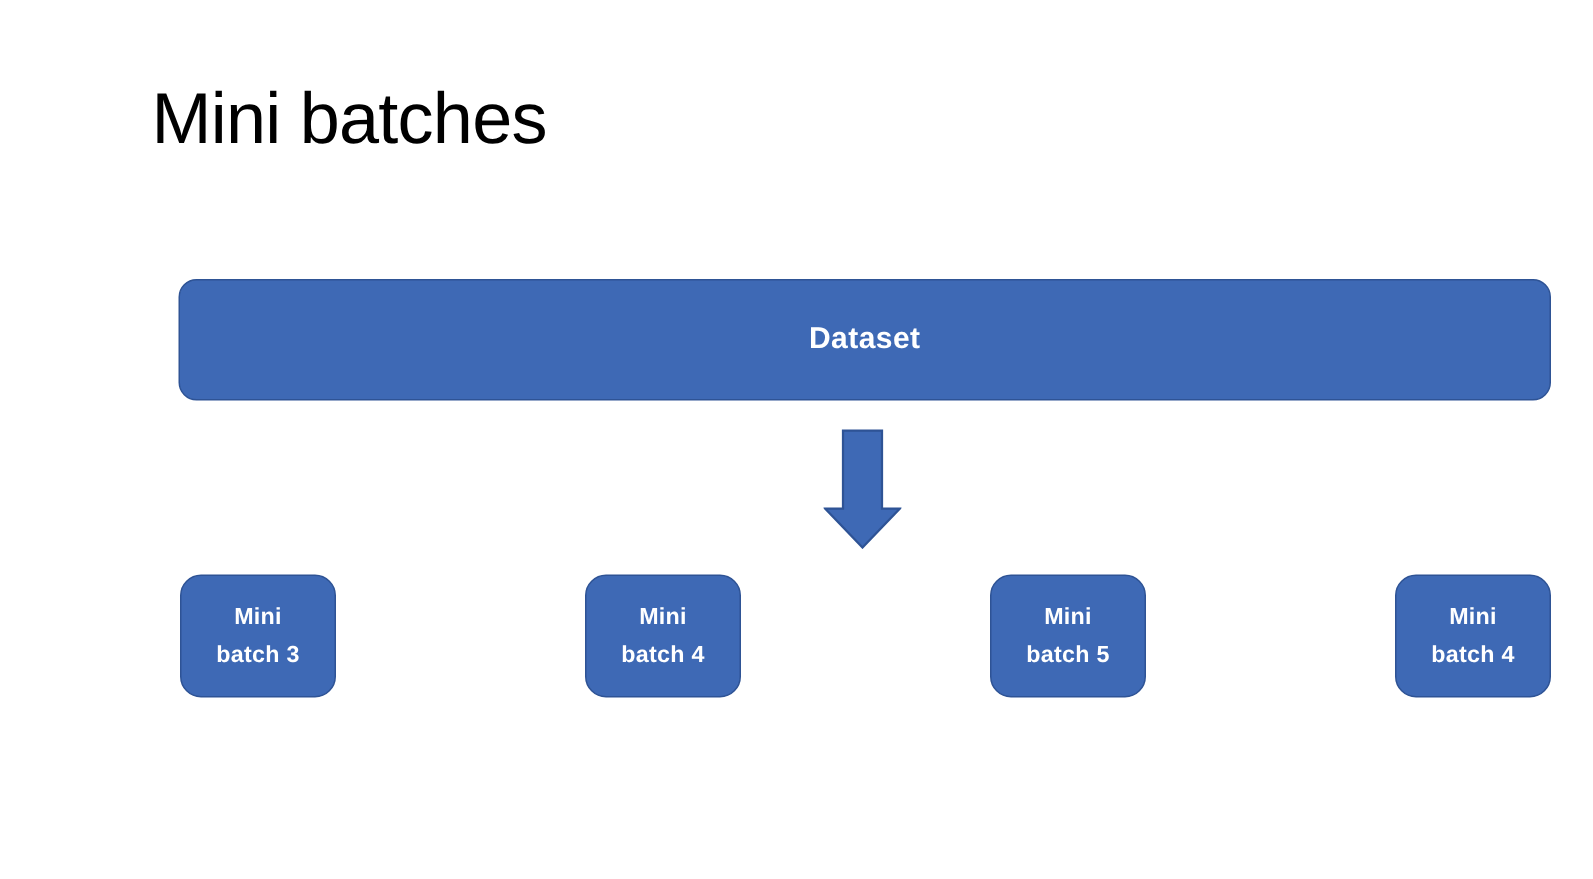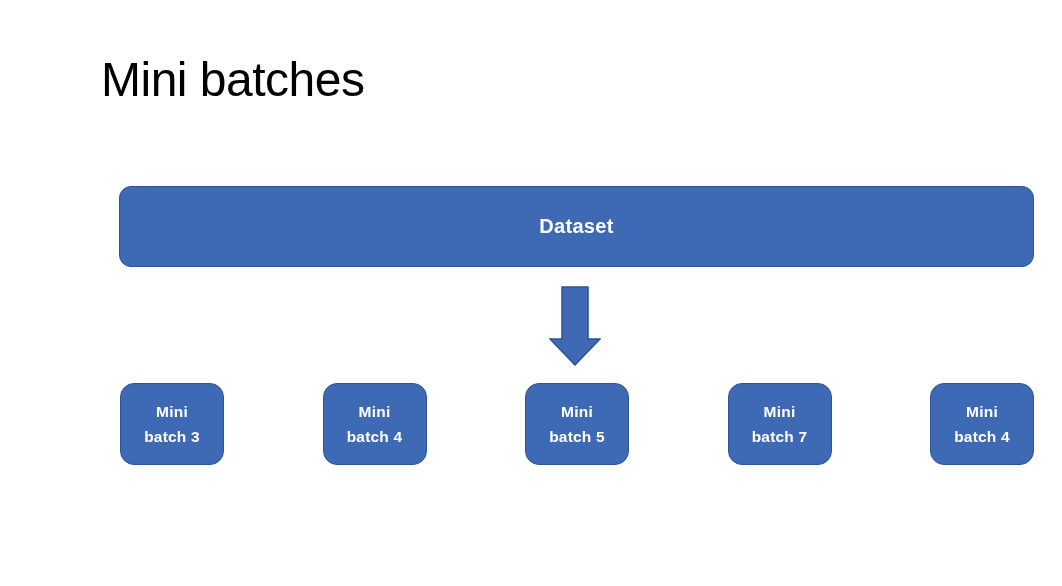--- a/index.html
+++ b/index.html
@@ -111,20 +111,17 @@
     <div class="batch-box">
       <span class="batch-label">Mini batch 3</span>
     </div>
     <div class="batch-box">
       <span class="batch-label">Mini batch 4</span>
     </div>
     <div class="batch-box">
       <span class="batch-label">Mini batch 5</span>
     </div>
     <div class="batch-box">
-      <span class="batch-label">Mini batch 7</span>
-    </div>
-    <div class="batch-box">
       <span class="batch-label">Mini batch 4</span>
     </div>
   </div>
 
 </div>
 
 </body></html>

